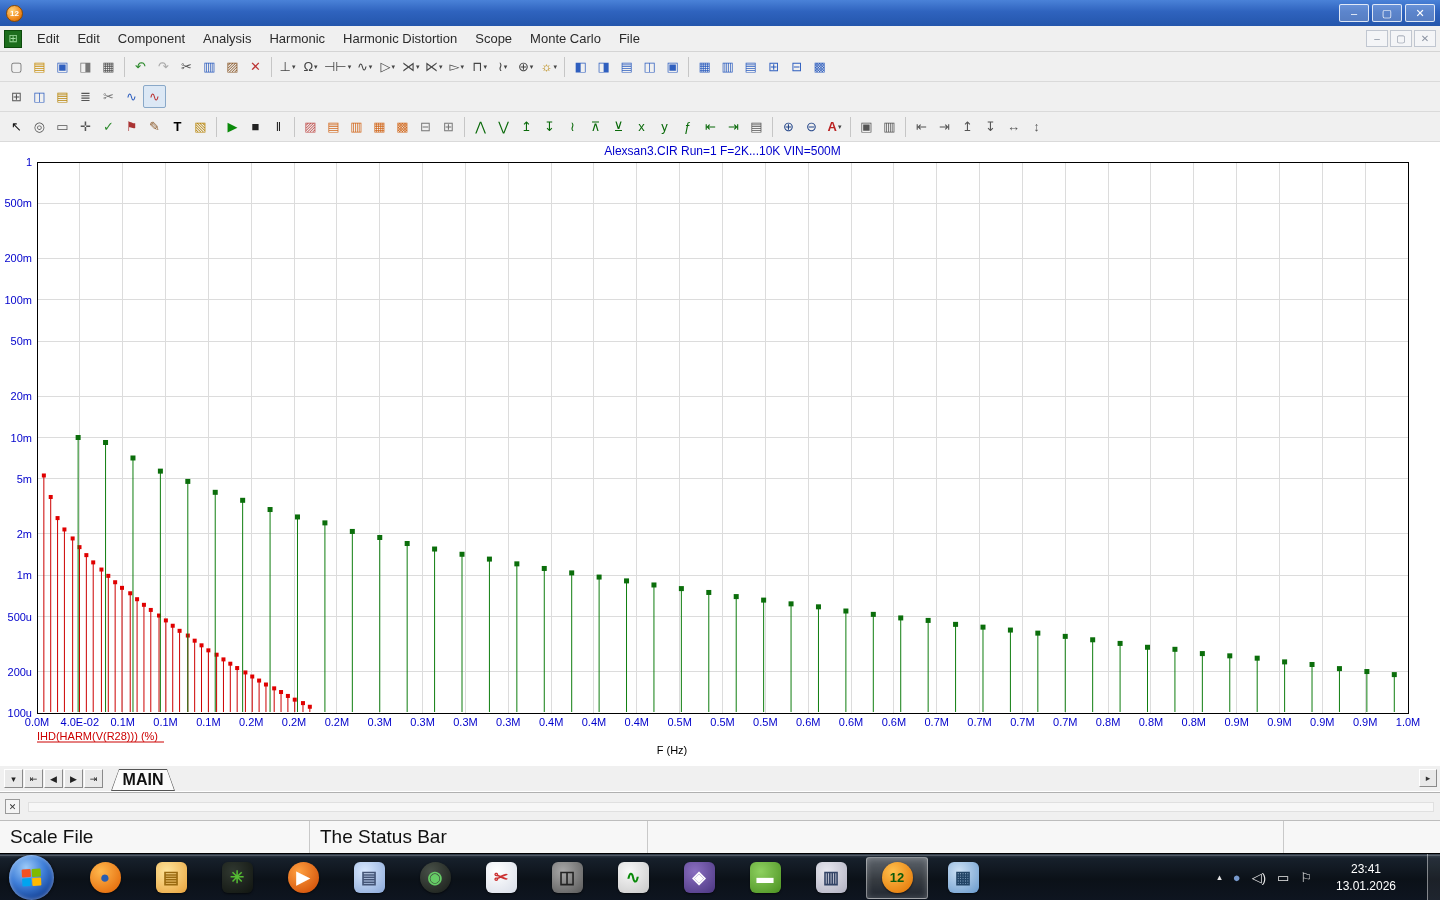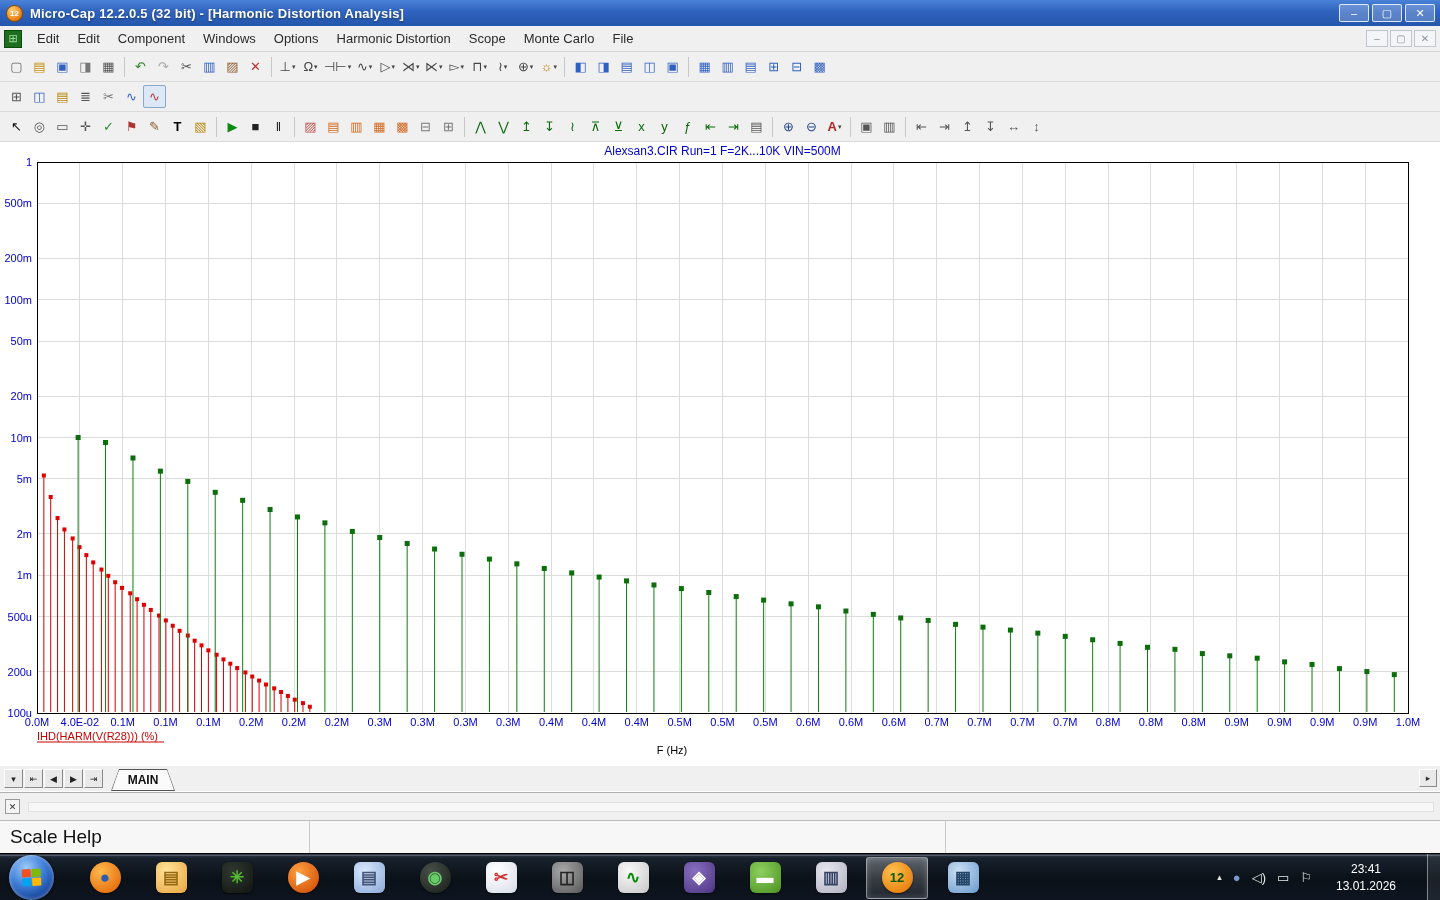--- a/index.html
+++ b/index.html
@@ -57,21 +57,21 @@
   .tabbar { position:absolute; top:766px; left:0; width:1440px; height:26px;
     background:#f0f0f0; border-bottom:1px solid #ffffff; display:flex; align-items:center; }
   .navbtn { width:19px; height:19px; margin-left:1px; background:#e9e9e9;
     border:1px solid; border-color:#ffffff #8a8a8a #8a8a8a #ffffff;
     display:flex; align-items:center; justify-content:center; font-size:9px; color:#222; }
   .tab-outer { height:22px; min-width:64px; margin-left:8px; background:#555;
     clip-path:polygon(8px 0, calc(100% - 8px) 0, 100% 100%, 0 100%); position:relative; align-self:flex-end; }
   .tab-inner { position:absolute; inset:1px; background:#fbfbfb;
     clip-path:polygon(7px 0, calc(100% - 7px) 0, 100% 100%, 0 100%);
     display:flex; align-items:center; justify-content:center;
-    font-size:12px; font-weight:bold; color:#111; }
+    font-size:16px; font-weight:bold; color:#111; }
   .tab-scroll { position:absolute; right:3px; top:3px; width:18px; height:18px;
     background:#e9e9e9; border:1px solid; border-color:#ffffff #8a8a8a #8a8a8a #ffffff;
     display:flex; align-items:center; justify-content:center; font-size:9px; color:#333; }
 
   
   .strip2 { position:absolute; top:792px; left:0; width:1440px; height:28px;
     background:#f0f0f0; border-top:1px solid #b0b0b0; }
   .strip2-close { position:absolute; left:5px; top:6px; width:15px; height:15px;
     background:#f4f4f4; border:1px solid #9a9a9a; color:#333; font-size:9px;
     display:flex; align-items:center; justify-content:center; }
@@ -121,36 +121,35 @@
 </style>
 </head>
 <body>
 
 <div class="root">
 
   <div class="titlebar">
     <div class="app-icon">
       <span>12</span>
     </div>
-    <div class="title-text">Micro-Cap 12.2.0.5 (32 bit) - [Harmonic Distortion Analysis]</div>
     <div class="win-controls">
       <div class="wbtn">–</div>
       <div class="wbtn">▢</div>
       <div class="wbtn">✕</div>
     </div>
   </div>
 
   <div class="menubar">
     <div class="child-icon">⊞</div>
     <div class="menu-items">
         <div class="menu-item">Edit</div>
         <div class="menu-item">Edit</div>
         <div class="menu-item">Component</div>
-        <div class="menu-item">Windows</div>
-        <div class="menu-item">Options</div>
+        <div class="menu-item">Analysis</div>
+        <div class="menu-item">Harmonic</div>
         <div class="menu-item">Harmonic Distortion</div>
         <div class="menu-item">Scope</div>
         <div class="menu-item">Monte Carlo</div>
         <div class="menu-item">File</div>
       </div>
     <div class="mdi-controls">
       <div class="mdibtn">–</div>
       <div class="mdibtn">▢</div>
       <div class="mdibtn">✕</div>
     </div>
@@ -723,21 +722,22 @@
     </div>
     <div class="tab-scroll">▸</div>
   </div>
 
   <div class="strip2">
     <div class="strip2-close">✕</div>
     <div class="strip2-track"></div>
   </div>
 
   <div class="statusbar">
-    <div class="status-section s1">Scale Help</div>
+    <div class="status-section s1">Scale File</div>
+    <div class="status-section s2">The Status Bar</div>
     <div class="status-section s3"></div>
     <div class="status-section s4"></div>
   </div>
 
   <div class="taskbar">
     <div class="start-orb">
       <div class="orb-flag">
         <span style="background: rgb(242, 80, 34);"></span>
           <span style="background: rgb(127, 186, 0);"></span>
           <span style="background: rgb(0, 164, 239);"></span>

